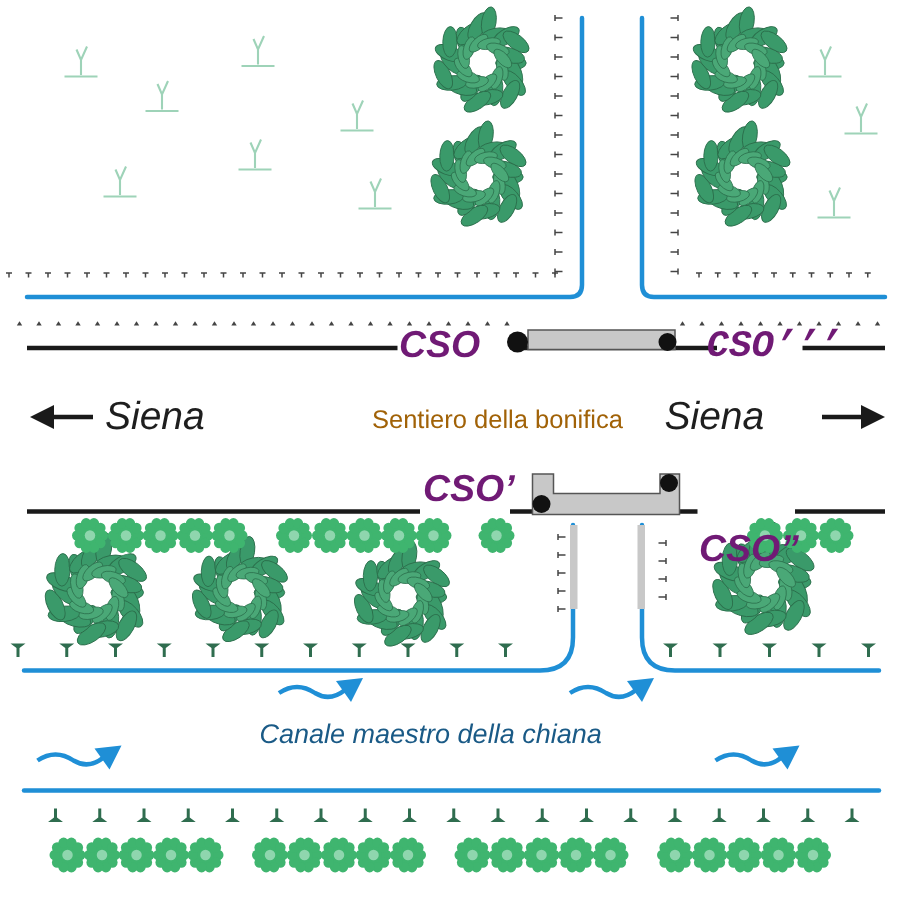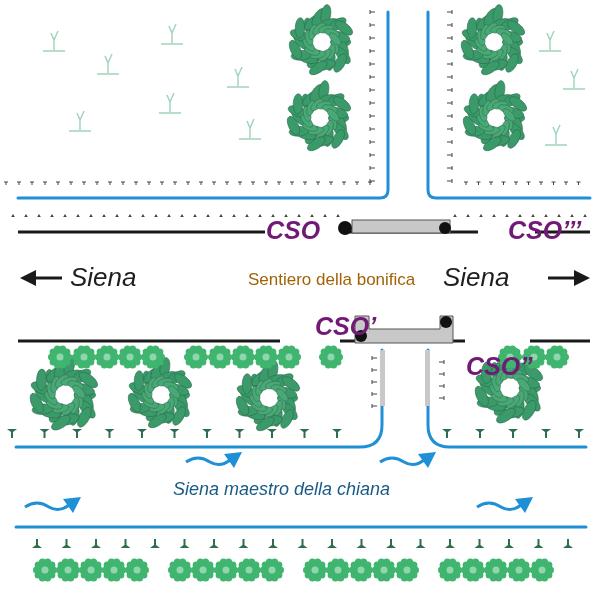--- a/index.html
+++ b/index.html
@@ -1404,19 +1404,19 @@
     <line x1="36" y1="278" x2="62" y2="278" stroke="#1a1a1a" stroke-width="3"></line>
     <polygon points="20,278 36,270 36,286" fill="#1a1a1a"></polygon>
   </g>
   <g>
     <line x1="548" y1="278" x2="574" y2="278" stroke="#1a1a1a" stroke-width="3"></line>
     <polygon points="590,278 574,270 574,286" fill="#1a1a1a"></polygon>
   </g>
 </svg>
 
 <div class="lbl cso" style="left:266px;top:216px;">CSO</div>
-<div class="lbl cso" style="left:508px;top:216px;">CSO’’’</div>
-<div class="lbl cso" style="left:282px;top:312px;margin-left:33px;">CSO’</div>
+<div class="lbl cso" style="left:471px;top:216px;font-family:Liberation Mono, monospace;">CSO’’’</div>
+<div class="lbl cso" style="left:282px;top:312px;">CSO’</div>
 <div class="lbl cso" style="left:466px;top:316px;margin-top:36px;">CSO”</div>
 <div class="lbl city" style="left:70px;top:262px;">Siena</div>
 <div class="lbl city" style="left:443px;top:262px;">Siena</div>
 <div class="lbl path-lbl" style="left:203px;top:270px;">Sentiero della bonifica</div>
-<div class="lbl canal-lbl" style="left:173px;top:479px;">Siena maestro della chiana</div>
+<div class="lbl canal-lbl" style="left:173px;top:479px;">Canale maestro della chiana</div>
 
 </body></html>

